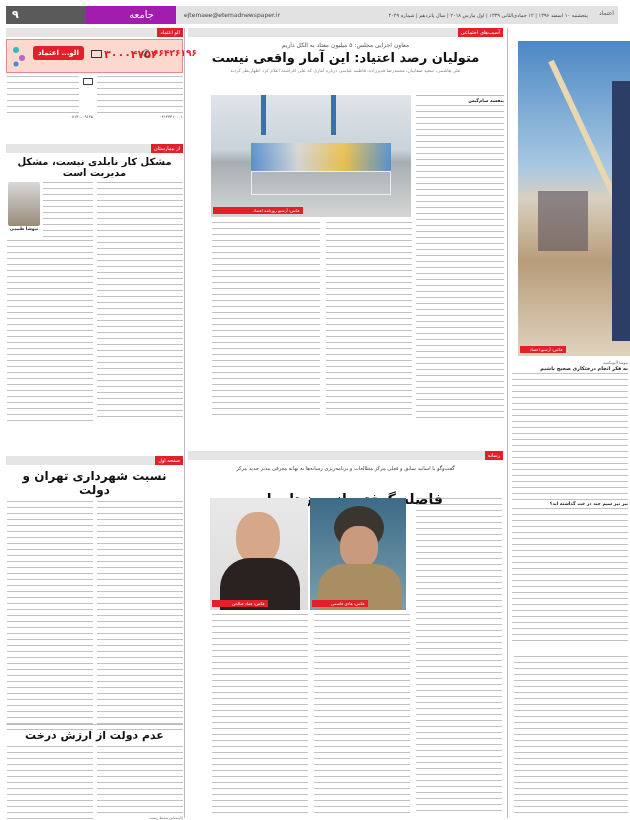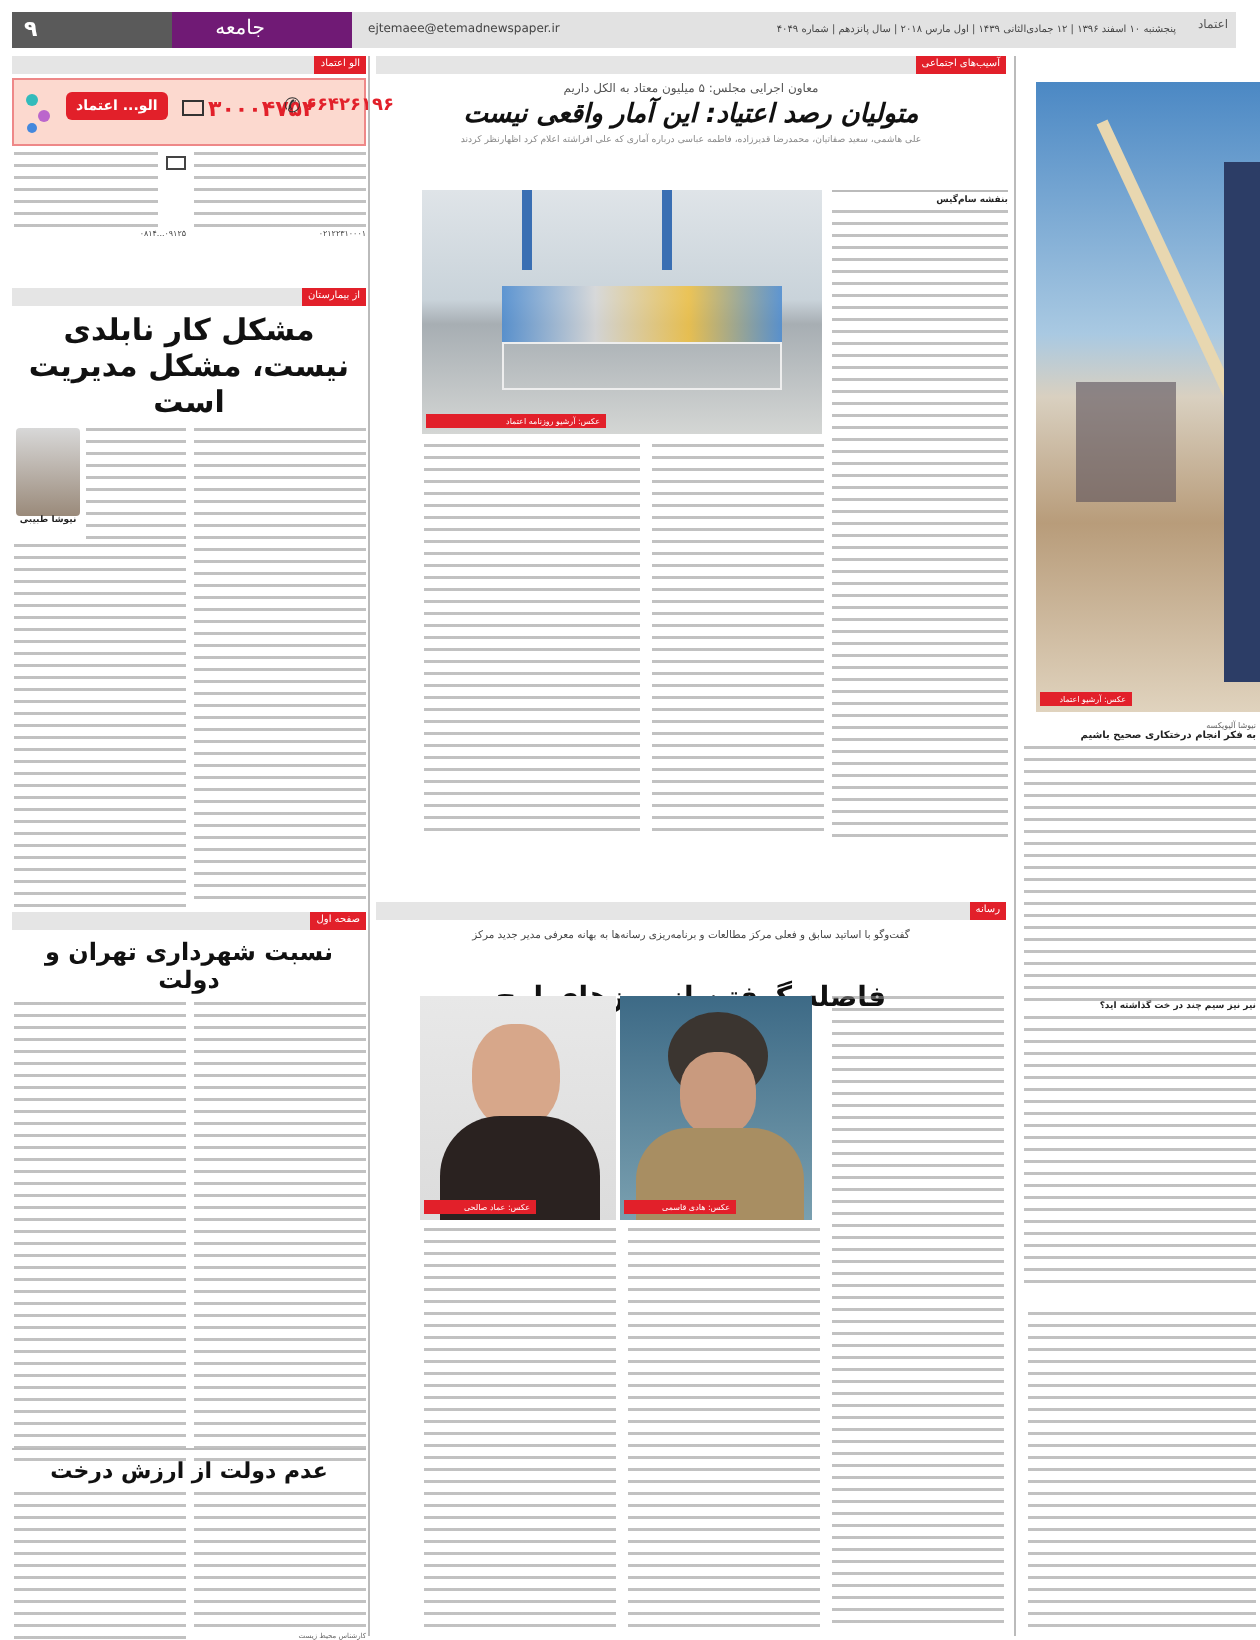--- a/index.html
+++ b/index.html
@@ -1,19 +1,19 @@
 <!DOCTYPE html>
 <html><head>
 <meta charset="utf-8">
 <style>
   * { box-sizing: border-box; margin: 0; padding: 0; }
   body { width: 630px; height: 820px; background: #fff; font-family: "DejaVu Sans", sans-serif; overflow: hidden; position: relative; direction: rtl; color: #222; }
   .topbar { position: absolute; top: 6px; left: 6px; width: 612px; height: 18px; background: #e2e2e2; display: flex; align-items: center; }
   .topbar .pageno { position: absolute; left: 0; top: 0; width: 80px; height: 18px; background: #5a5a5a; color: #fff; font-size: 11px; font-weight: bold; direction: ltr; padding-left: 6px; line-height: 18px; }
-  .topbar .section { position: absolute; left: 80px; top: 0; width: 90px; height: 18px; background: #701a75; color: #fff; font-size: 10px; line-height: 18px; text-align: center; padding-right: 22px; }
+  .topbar .section { position: absolute; left: 80px; top: 0; width: 90px; height: 18px; background: #a21caf; color: #fff; font-size: 10px; line-height: 18px; text-align: right; padding-right: 22px; }
   .topbar .email { position: absolute; left: 178px; top: 0; font-size: 6px; color: #444; line-height: 18px; direction: ltr; }
   .topbar .dateline { position: absolute; right: 30px; top: 0; font-size: 5px; color: #444; line-height: 18px; }
   .topbar .logo { position: absolute; right: 4px; top: 3px; font-size: 6px; color: #555; }
   .col { position: absolute; }
   .red-tag { display: inline-block; background: #e2202a; color: #fff; font-size: 5px; padding: 1px 3px; }
   .grey-rule { height: 9px; background: #e5e5e5; position: relative; }
   .grey-rule .red-tag { position: absolute; right: 0; top: 0; height: 9px; line-height: 7px; }
   .body-text { font-size: 4px; line-height: 6.3px; color: #555; text-align: justify; }
   .lines { background: repeating-linear-gradient(to bottom, #8f8f8f 0, #8f8f8f 1.4px, transparent 1.4px, transparent 6px); opacity: 0.55; }
   .headline { font-weight: bold; color: #111; text-align: center; }
@@ -60,21 +60,21 @@
       <span style="position:absolute; right:0; top:2px; width:10px; height:7px; border:1px solid #444;"></span>
       <div style="font-size:4px; color:#444;">۰۹۱۲۵...۰۸۱۴</div>
     </div>
   </div>
 </div>
 
 <div class="col" style="left:6px; top:144px; width:177px;">
   <div class="grey-rule">
       <span class="red-tag">از بیمارستان</span>
     </div>
-  <div class="headline" style="font-size:15px; margin-top:3px;">مشکل کار نابلدی نیست، مشکل مدیریت است</div>
+  <div class="headline" style="font-size:10px; margin-top:3px;">مشکل کار نابلدی نیست، مشکل مدیریت است</div>
   <div style="display:flex; margin-top:4px; gap:4px;">
     <div class="lines" style="width:86px; height:240px;"></div>
     <div style="width:86px;">
       <div style="display:flex; gap:3px;">
         <div class="lines" style="width:50px; height:56px;"></div>
         <div style="width:32px;">
           <div style="width:32px; height:44px; background:linear-gradient(#d8d8d8,#9a8a7a); border-radius:2px;"></div>
           <div style="font-size:4.5px; font-weight:bold; text-align:center;">نیوشا طبیبی</div>
         </div>
       </div>
@@ -105,21 +105,21 @@
   </div>
 </div>
 
 <div class="vr" style="left:184px; top:28px; height:790px;"></div>
 
 <div class="col" style="left:188px; top:28px; width:315px;">
   <div class="grey-rule">
       <span class="red-tag">آسیب‌های اجتماعی</span>
     </div>
   <div style="font-size:6px; text-align:center; color:#555; margin-top:4px;">معاون اجرایی مجلس: ۵ میلیون معتاد به الکل داریم</div>
-  <div class="headline" style="font-size:13px; margin-top:2px;font-style:italic;">متولیان رصد اعتیاد: این آمار واقعی نیست</div>
+  <div class="headline" style="font-size:13px; margin-top:2px;">متولیان رصد اعتیاد: این آمار واقعی نیست</div>
   <div style="font-size:4.6px; text-align:center; color:#888; margin-top:3px;">علی هاشمی، سعید صفاتیان، محمدرضا قدیرزاده، فاطمه عباسی درباره آماری که علی افراشته اعلام کرد اظهارنظر کردند</div>
 </div>
 
 <div class="photo" style="left:211px; top:95px; width:200px; height:122px; background:linear-gradient(#dfe4e8 0%, #c9d3da 45%, #a7aeb3 55%, #d4d6d4 100%);">
   <div style="position:absolute; left:50px; top:0; width:5px; height:40px; background:#3a6fb3;"></div>
   <div style="position:absolute; left:120px; top:0; width:5px; height:40px; background:#3a6fb3;"></div>
   <div style="position:absolute; left:40px; top:48px; width:140px; height:28px; background:linear-gradient(90deg,#4a8ad0,#d9d9d9,#f0c040,#4a8ad0); opacity:0.85;"></div>
   <div style="position:absolute; left:40px; top:76px; width:140px; height:24px; border:1px solid #eee;"></div>
   <span class="caption-tag" style="left:2px; width:90px;">عکس: آرشیو روزنامه اعتماد</span>
 </div>

